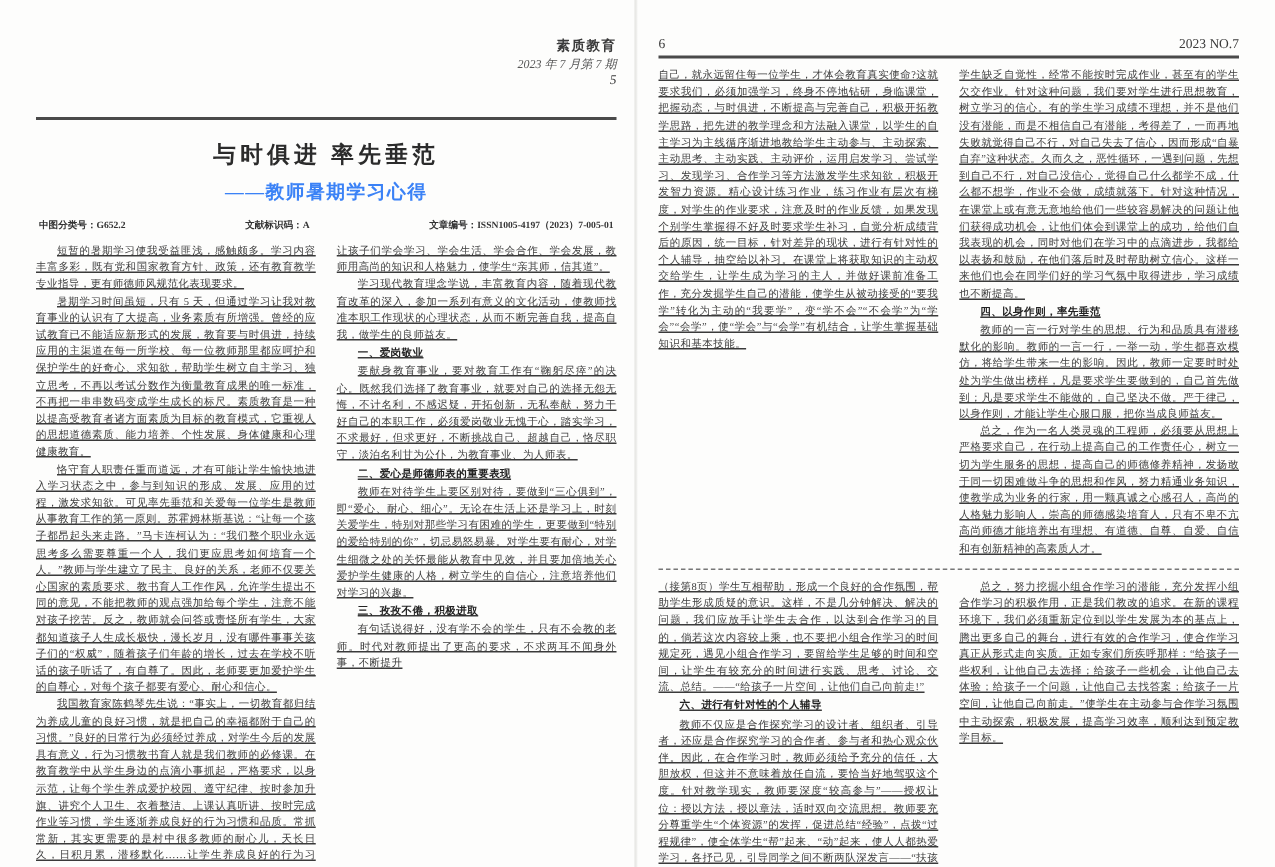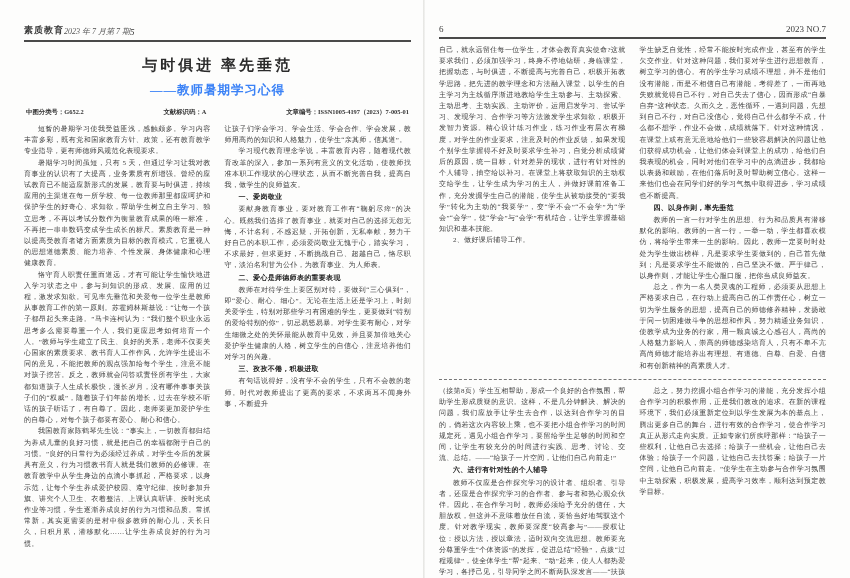--- a/index.html
+++ b/index.html
@@ -7,36 +7,36 @@
     width:850px;height:578px;margin:0 auto;background:#fdfdfc;
     display:flex;position:relative;overflow:hidden;
     font-family:"Liberation Serif","DejaVu Serif",serif;color:#3a3a3a;
   }
   .page{width:425px;box-sizing:border-box;position:relative;}
   .page-left{padding:24px 14px 10px 24px;}
   .page-right{padding:24px 24px 10px 14px;}
   
   .runhead{
     display:flex;justify-content:flex-start;align-items:flex-end;
-    font-size:9px;border-bottom:2px solid #4a4a4a;padding-bottom:3px;
+    font-size:9px;border-bottom:2px solid #4a4a4a;padding-bottom:20px;flex-direction:column;
   }
   .runhead .jname{font-weight:bold;letter-spacing:1px;}
   .runhead .issue{font-style:italic;font-size:8px;color:#555;}
   .runhead .pno{font-size:9px;font-style:italic;}
   
   .title{ text-align:center;font-size:15px;font-weight:bold;letter-spacing:3px;margin-top:14px;color:#2b2b2b;}
   .subtitle{text-align:center;font-size:12.5px;font-weight:bold;letter-spacing:1px;margin-top:7px;color:#3b82f6;}
   .author{text-align:center;font-size:9.5px;letter-spacing:6px;margin-top:8px;}
   .affil{text-align:center;font-size:9px;margin-top:4px;letter-spacing:1px;}
   .meta{
     display:flex;justify-content:space-between;font-size:6.4px;
     margin:9px 2px 7px 2px;color:#333;font-weight:bold;
   }
   
-  .cols{display:flex;gap:14px;}
+  .cols{display:flex;gap:14px;text-decoration:underline;}
   .col{flex:1;min-width:0;}
   .blk{font-size:7px;line-height:11.2px;text-align:justify;letter-spacing:.3px;color:#3d3d3d;}
   .blk.p{text-indent:14px;margin:0;}
   .blk.pc{text-indent:0;margin:0;}
   .blk.h{font-weight:bold;text-indent:14px;color:#222;margin:1px 0;}
   
   .divider-dashed{border-top:1px dashed #777;margin:7px 0 6px 0;height:0;}
   .toprule-right{display:flex;justify-content:space-between;align-items:flex-end;
     font-size:9px;border-bottom:2px solid #4a4a4a;padding-bottom:3px;}
   .spacer-s{height:6px;}
@@ -89,21 +89,20 @@
     <div class="toprule-right">
       <span class="pno">6</span>
       <span class="issue">2023  NO.7</span>
     </div>
 
     <div class="spacer-s"></div>
 
     <div class="cols">
       <div class="col">
           <div class="blk pc">自己，就永远留住每一位学生，才体会教育真实使命?这就要求我们，必须加强学习，终身不停地钻研，身临课堂，把握动态，与时俱进，不断提高与完善自己，积极开拓教学思路，把先进的教学理念和方法融入课堂，以学生的自主学习为主线循序渐进地教给学生主动参与、主动探索、主动思考、主动实践、主动评价，运用启发学习、尝试学习、发现学习、合作学习等方法激发学生求知欲，积极开发智力资源。精心设计练习作业，练习作业有层次有梯度，对学生的作业要求，注意及时的作业反馈，如果发现个别学生掌握得不好及时要求学生补习，自觉分析成绩背后的原因，统一目标，针对差异的现状，进行有针对性的个人辅导，抽空给以补习。在课堂上将获取知识的主动权交给学生，让学生成为学习的主人，并做好课前准备工作，充分发掘学生自己的潜能，使学生从被动接受的“要我学”转化为主动的“我要学”，变“学不会”“不会学”为“学会”“会学”，使“学会”与“会学”有机结合，让学生掌握基础知识和基本技能。</div>
-          <div class="blk p">2、做好课后辅导工作。</div>
         </div>
       <div class="col">
           <div class="blk pc">学生缺乏自觉性，经常不能按时完成作业，甚至有的学生欠交作业。针对这种问题，我们要对学生进行思想教育，树立学习的信心。有的学生学习成绩不理想，并不是他们没有潜能，而是不相信自己有潜能，考得差了，一而再地失败就觉得自己不行，对自己失去了信心，因而形成“自暴自弃”这种状态。久而久之，恶性循环，一遇到问题，先想到自己不行，对自己没信心，觉得自己什么都学不成，什么都不想学，作业不会做，成绩就落下。针对这种情况，在课堂上或有意无意地给他们一些较容易解决的问题让他们获得成功机会，让他们体会到课堂上的成功，给他们自我表现的机会，同时对他们在学习中的点滴进步，我都给以表扬和鼓励，在他们落后时及时帮助树立信心。这样一来他们也会在同学们好的学习气氛中取得进步，学习成绩也不断提高。</div>
           <div class="blk h">四、以身作则，率先垂范</div>
           <div class="blk p">教师的一言一行对学生的思想、行为和品质具有潜移默化的影响。教师的一言一行，一举一动，学生都喜欢模仿，将给学生带来一生的影响。因此，教师一定要时时处处为学生做出榜样，凡是要求学生要做到的，自己首先做到；凡是要求学生不能做的，自己坚决不做。严于律己，以身作则，才能让学生心服口服，把你当成良师益友。</div>
           <div class="blk p">总之，作为一名人类灵魂的工程师，必须要从思想上严格要求自己，在行动上提高自己的工作责任心，树立一切为学生服务的思想，提高自己的师德修养精神，发扬敢于同一切困难做斗争的思想和作风，努力精通业务知识，使教学成为业务的行家，用一颗真诚之心感召人，高尚的人格魅力影响人，崇高的师德感染培育人，只有不卑不亢高尚师德才能培养出有理想、有道德、自尊、自爱、自信和有创新精神的高素质人才。</div>
         </div>
     </div>
 
     <div class="divider-dashed"></div>

